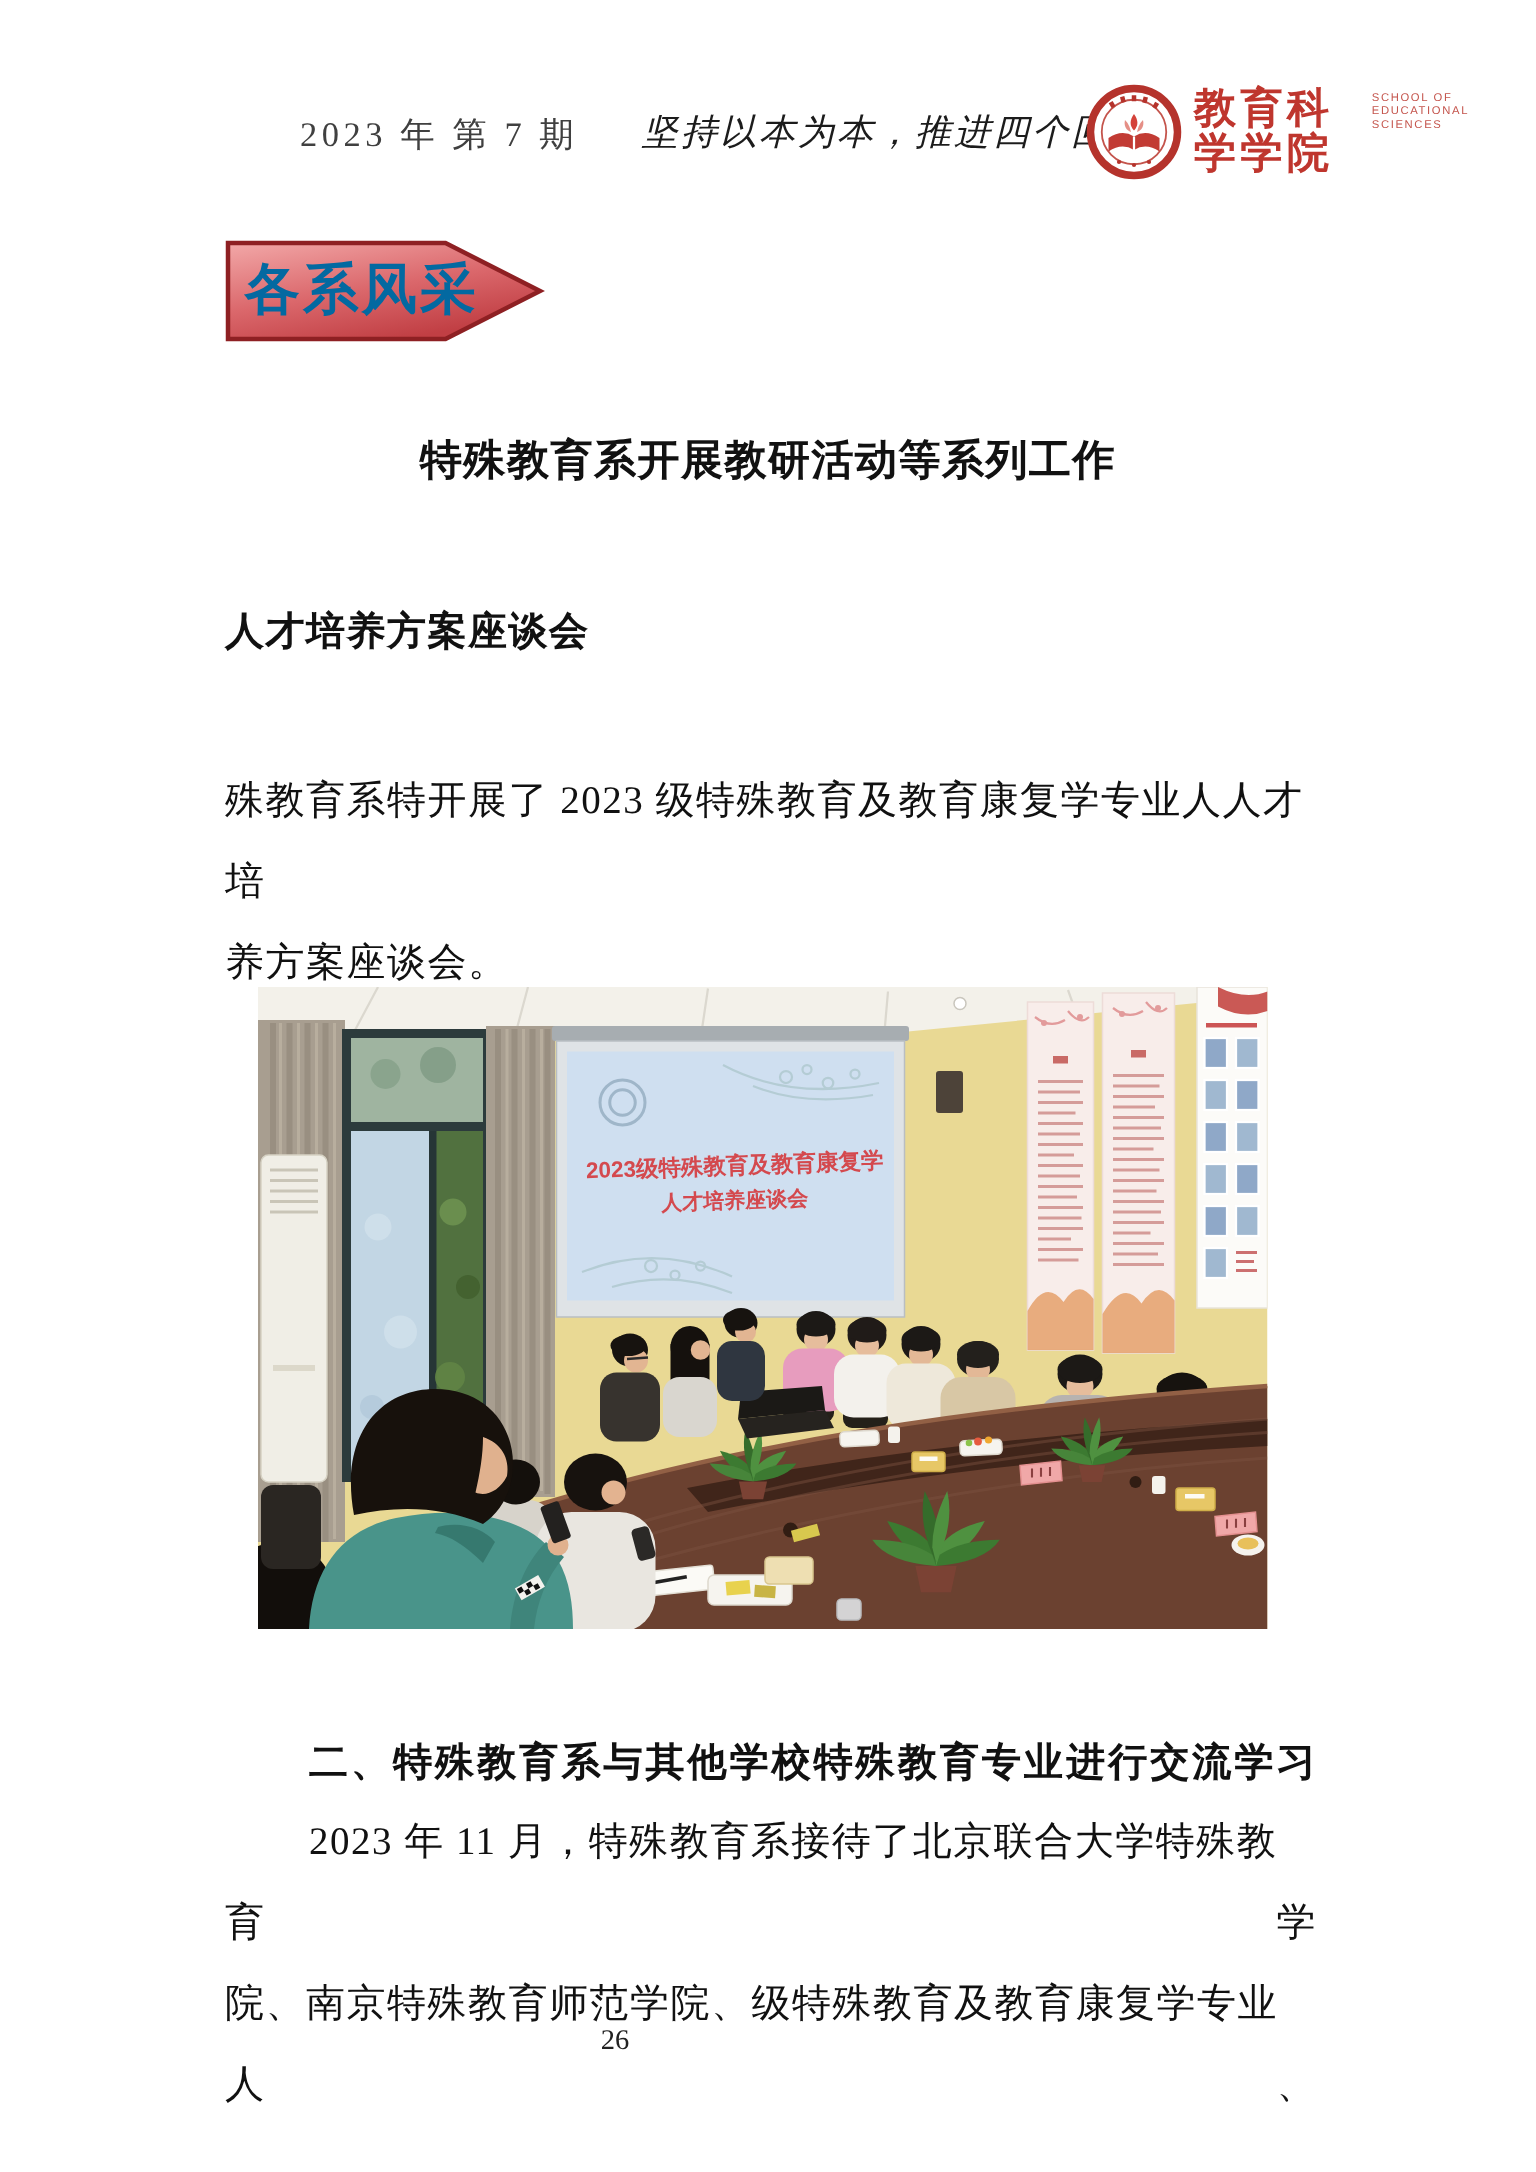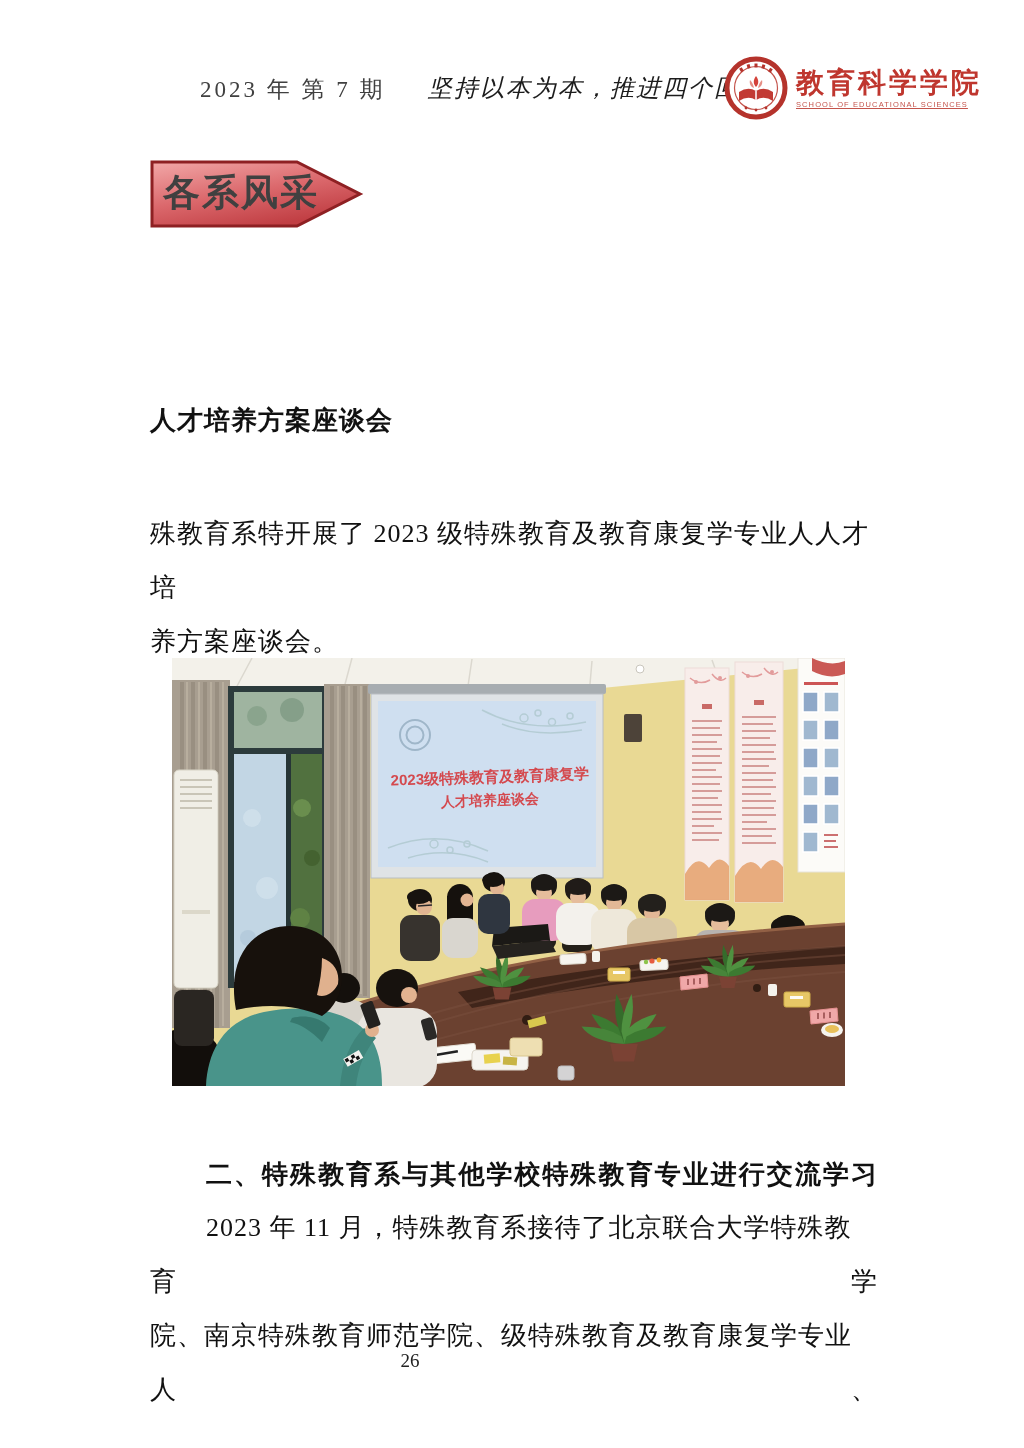--- a/index.html
+++ b/index.html
@@ -4,30 +4,30 @@
 <style>
   html,body{margin:0;padding:0;background:#ffffff;}
   .page{position:relative;width:1024px;height:1448px;background:#ffffff;overflow:hidden;
         font-family:"Liberation Serif","DejaVu Serif",serif;color:#111;}
   .sans{font-family:"Liberation Sans","DejaVu Sans",sans-serif;}
   
   .issue{position:absolute;left:200px;top:74px;font-size:23px;letter-spacing:3px;color:#404040;}
   .motto{position:absolute;left:428px;top:72px;font-size:24px;font-style:italic;letter-spacing:2px;color:#1c1c1c;}
   .logo{position:absolute;left:724px;top:56px;display:flex;align-items:center;}
   .logo-emblem{width:64px;height:64px;flex:0 0 auto;}
-  .logo-col{margin-left:8px;display:flex;flex-direction:column;}
+  .logo-col{margin-left:8px;display:flex;flex-direction:row;}
   .logo-cn{font-size:28px;font-weight:bold;color:#bf362e;letter-spacing:3px;line-height:30px;
            font-family:"Liberation Serif","DejaVu Serif",serif;}
   .logo-en{font-size:7.5px;color:#c4544c;letter-spacing:1.1px;margin-top:2px;
-           font-family:"Liberation Sans","DejaVu Sans",sans-serif;text-decoration:underline;}
+           font-family:"Liberation Sans","DejaVu Sans",sans-serif;}
   
   .banner{position:absolute;left:150px;top:160px;width:214px;height:68px;}
   .banner svg{position:absolute;left:0;top:0;}
   .banner-label{position:absolute;left:13px;top:50%;transform:translateY(-52%);
-                font-size:37px;font-weight:bold;color:#404040;letter-spacing:2px;}
+                font-size:37px;font-weight:bold;color:#0369a1;letter-spacing:2px;}
   
   .title{position:absolute;left:150px;top:288px;width:724px;text-align:center;
          font-size:28px;font-weight:bold;letter-spacing:1px;}
   .block{position:absolute;left:150px;width:728px;font-size:26px;line-height:54px;letter-spacing:1px;}
   .bold{font-weight:bold;}
   .ln{display:block;}
   .jl{text-align-last:justify;}
   .ind{text-indent:56px;}
   .sec1-head{top:393px;}
   .sec1-body{top:507px;}
@@ -80,20 +80,21 @@
           <stop offset="0" stop-color="#f2a8a8"></stop>
           <stop offset="0.55" stop-color="#db686c"></stop>
           <stop offset="1" stop-color="#c13f44"></stop>
         </linearGradient>
       </defs>
       <polygon points="2,2 147,2 210,34 147,66 2,66" fill="url(#bg1)" stroke="#8e2023" stroke-width="3"></polygon>
     </svg>
     <span class="banner-label sans">各系风采</span>
   </div>
 
+  <div class="title sans">特殊教育系开展教研活动等系列工作</div>
 
   <div class="block sans bold sec1-head">
     <span class="ln">人才培养方案座谈会</span>
   </div>
 
   <div class="block sec1-body">
     <span class="ln jl">殊教育系特开展了 2023 级特殊教育及教育康复学专业人人才培</span>
     <span class="ln">养方案座谈会。</span>
   </div>
 

